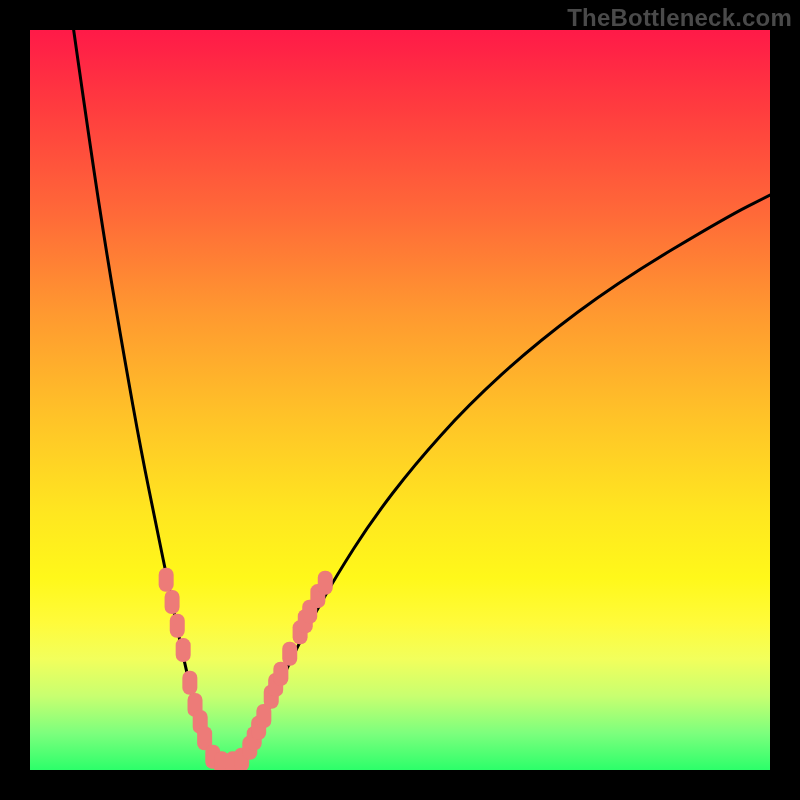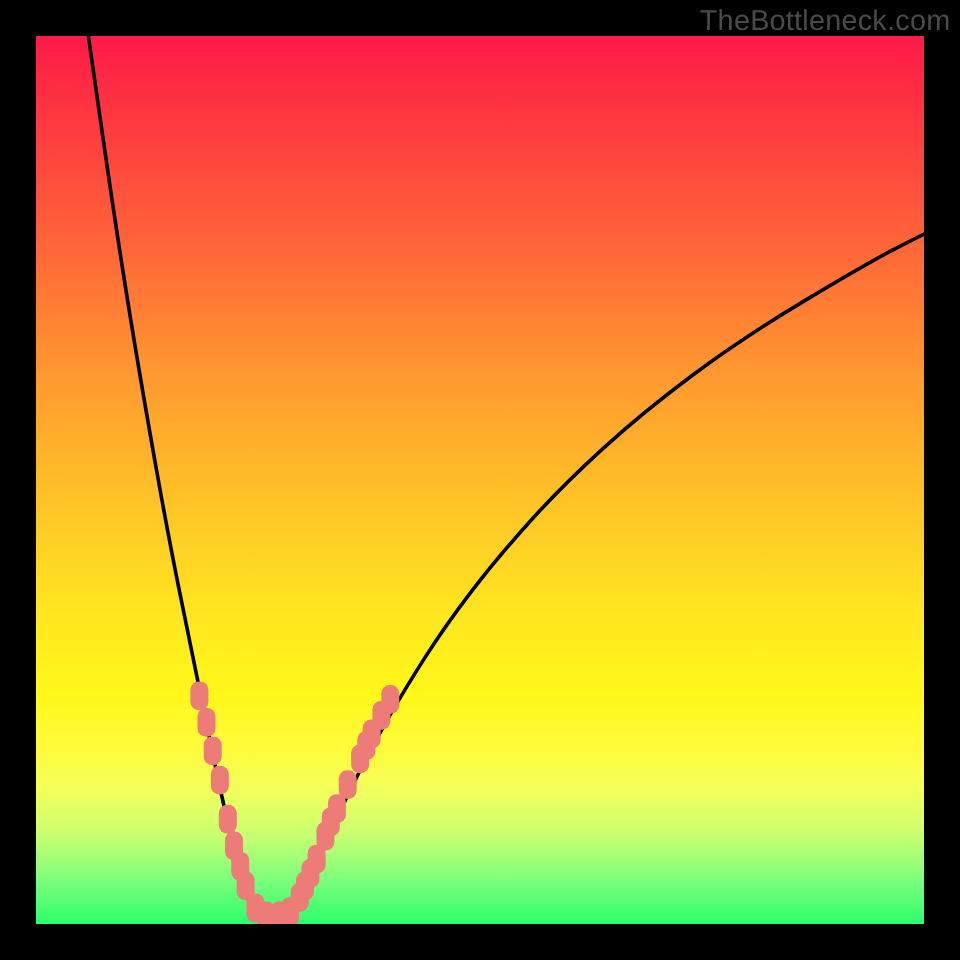--- a/index.html
+++ b/index.html
@@ -41,21 +41,21 @@
       #7dff7d 95%,
       #2cff6a 100%
     );
   }
   .watermark {
     position: absolute;
     top: 4px;
     right: 8px;
     color: #4a4a4a;
     font-size: 24px;
-    font-weight: 400;
+    font-weight: 700;
     letter-spacing: 0.2px;
     user-select: none;
   }
   svg.curve {
     position: absolute;
     left: 0;
     top: 0;
     width: 740px;
     height: 740px;
   }

